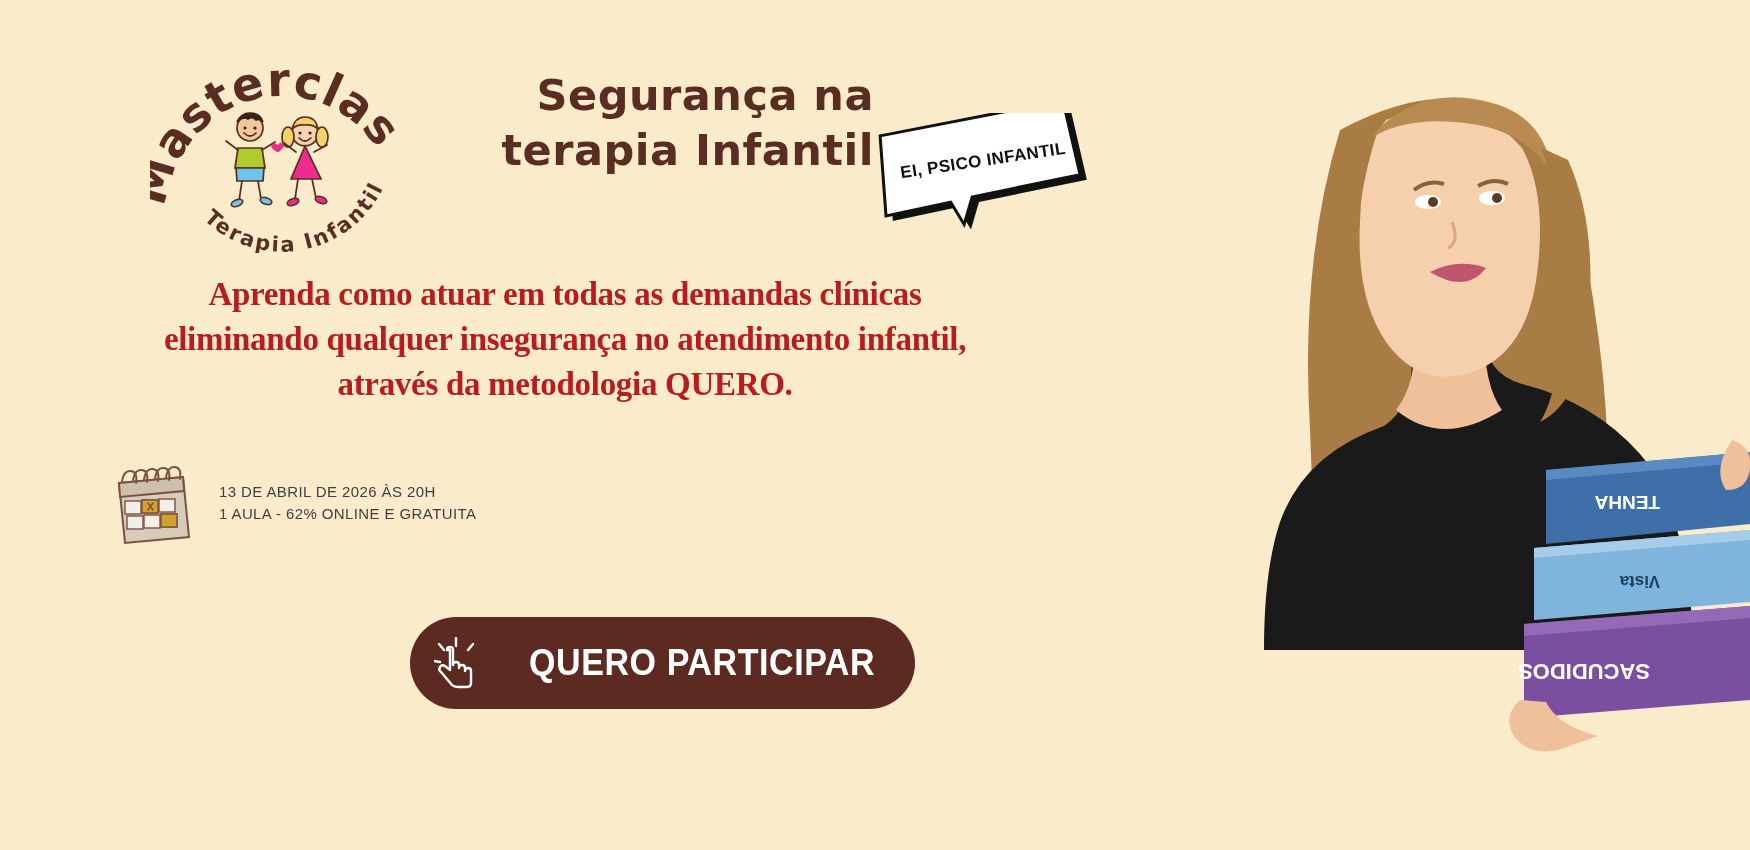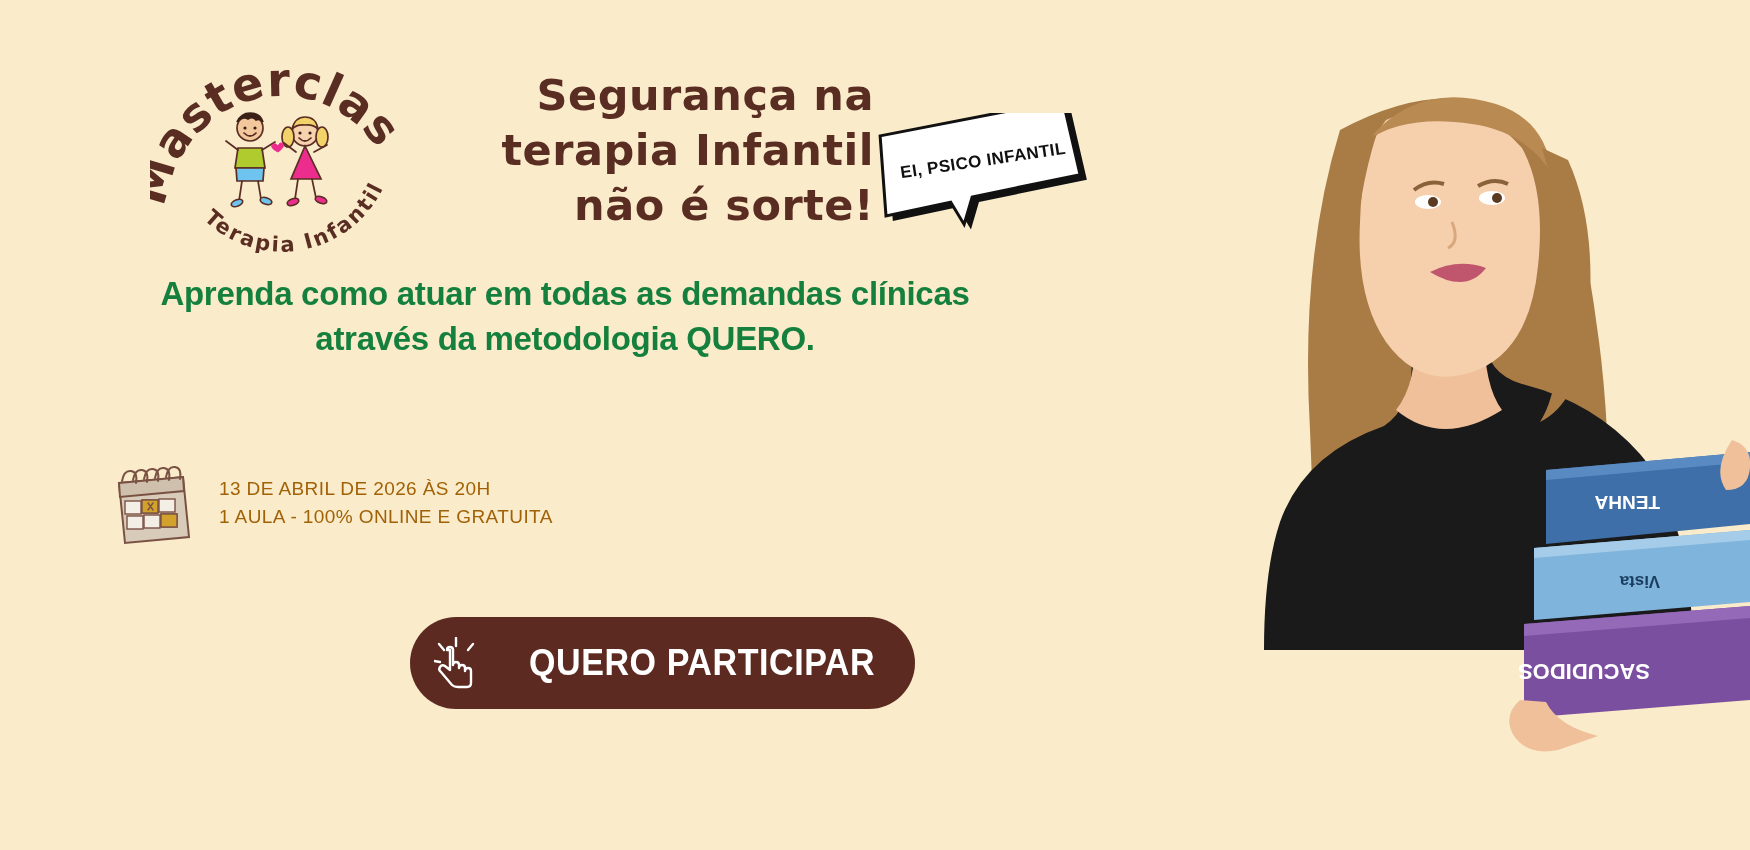--- a/index.html
+++ b/index.html
@@ -61,44 +61,44 @@
   }
   #headline .hl-line { display: block; white-space: nowrap; }
 
   
   #subheadline {
     position: absolute;
     left: 60px;
     top: 272px;
     width: 1010px;
     text-align: center;
-    font-family: Liberation Sans, sans-serif;
+    font-family: Liberation Serif, serif;
     font-weight: bold;
     font-size: 33px;
     line-height: 1.36;
-    color: #15803d;
+    color: #b91c1c;
     letter-spacing: -0.3px;
   }
   #subheadline .sub-line { display: block; }
 
   
   #info-block {
     position: absolute;
     left: 105px;
     top: 455px;
     display: flex;
     align-items: center;
     gap: 18px;
   }
   #calendar-icon { width: 96px; height: 96px; flex: 0 0 96px; }
   #info-lines {
     font-family: "Liberation Sans", sans-serif;
-    font-size: 19px;
+    font-size: 15px;
     line-height: 1.48;
-    color: #a16207;
+    color: #404040;
     letter-spacing: 0.4px;
   }
   #info-lines .info-line { display: block; white-space: nowrap; }
   #info-lines .info-line.with-name { letter-spacing: 0.2px; }
   #info-lines b { font-weight: bold; }
 
   
   #cta-button {
     position: absolute;
     left: 410px;
@@ -210,25 +210,25 @@
         <ellipse cx="81" cy="96" rx="6" ry="3.2" fill="#EC2D8E" stroke="#5A2D22" transform="rotate(-20 81 96)"></ellipse>
         <ellipse cx="109" cy="94" rx="6" ry="3.2" fill="#EC2D8E" stroke="#5A2D22" transform="rotate(20 109 94)"></ellipse>
         <path d="M66 40 q-3 -4 -6 -1 q-2 3 6 7 q7 -5 5 -8 q-3 -3 -5 2Z" fill="#EC2D8E" stroke="#EC2D8E" stroke-width="1"></path>
       </g>
     </svg>
   </div>
 
   <div id="headline">
     <span class="hl-line">Segurança na</span>
     <span class="hl-line">terapia Infantil</span>
-    <span class="hl-line">não é sorte!</span>
   </div>
 
   <div id="subheadline">
     <span class="sub-line">Aprenda como atuar em todas as demandas clínicas</span>
+    <span class="sub-line">eliminando qualquer  insegurança no atendimento infantil,</span>
     <span class="sub-line">através da metodologia QUERO.</span>
   </div>
 
   <div id="info-block">
     <svg id="calendar-icon" viewBox="0 0 96 96">
       <g stroke="#7A5243" stroke-width="2" fill="none" stroke-linecap="round">
         <path d="M14 28 L78 22 L84 82 L20 88 Z" fill="#D8CBBA" stroke="#7A5243"></path>
         <path d="M14 28 L78 22 L79 36 L15 42 Z" fill="#CFC0AE" stroke="#7A5243"></path>
         <path d="M17 26 q2 -11 9 -10 q7 1 5 12"></path>
         <path d="M28 25 q2 -11 9 -10 q7 1 5 12"></path>
@@ -243,21 +243,21 @@
           <rect x="39" y="60" width="16" height="13"></rect>
           <rect x="56" y="59" width="16" height="13"></rect>
         </g>
         <rect x="37" y="45" width="16" height="13" fill="#D3A22C" stroke="#7A5243" stroke-width="1.4"></rect>
         <rect x="56" y="59" width="16" height="13" fill="#D3A22C" stroke="#7A5243" stroke-width="1.4"></rect>
         <path d="M43 48 l5 7 M48 48 l-5 7" stroke="#7A5243" stroke-width="1.5"></path>
       </g>
     </svg>
     <div id="info-lines">
       <span class="info-line">13 DE ABRIL DE 2026 ÀS 20H</span>
-      <span class="info-line">1 AULA - 100% ONLINE E GRATUITA</span>
+      <span class="info-line">1 AULA - 62% ONLINE E GRATUITA</span>
     </div>
   </div>
 
   <button id="cta-button">
     <svg id="cursor-icon" viewBox="0 0 46 52">
       <g stroke="#FFFFFF" stroke-width="2.4" fill="none" stroke-linecap="round">
         <path d="M22 9 L22 1"></path>
         <path d="M10 13 L5 7"></path>
         <path d="M34 13 L39 7"></path>
         <path d="M6 25 L0 24"></path>

